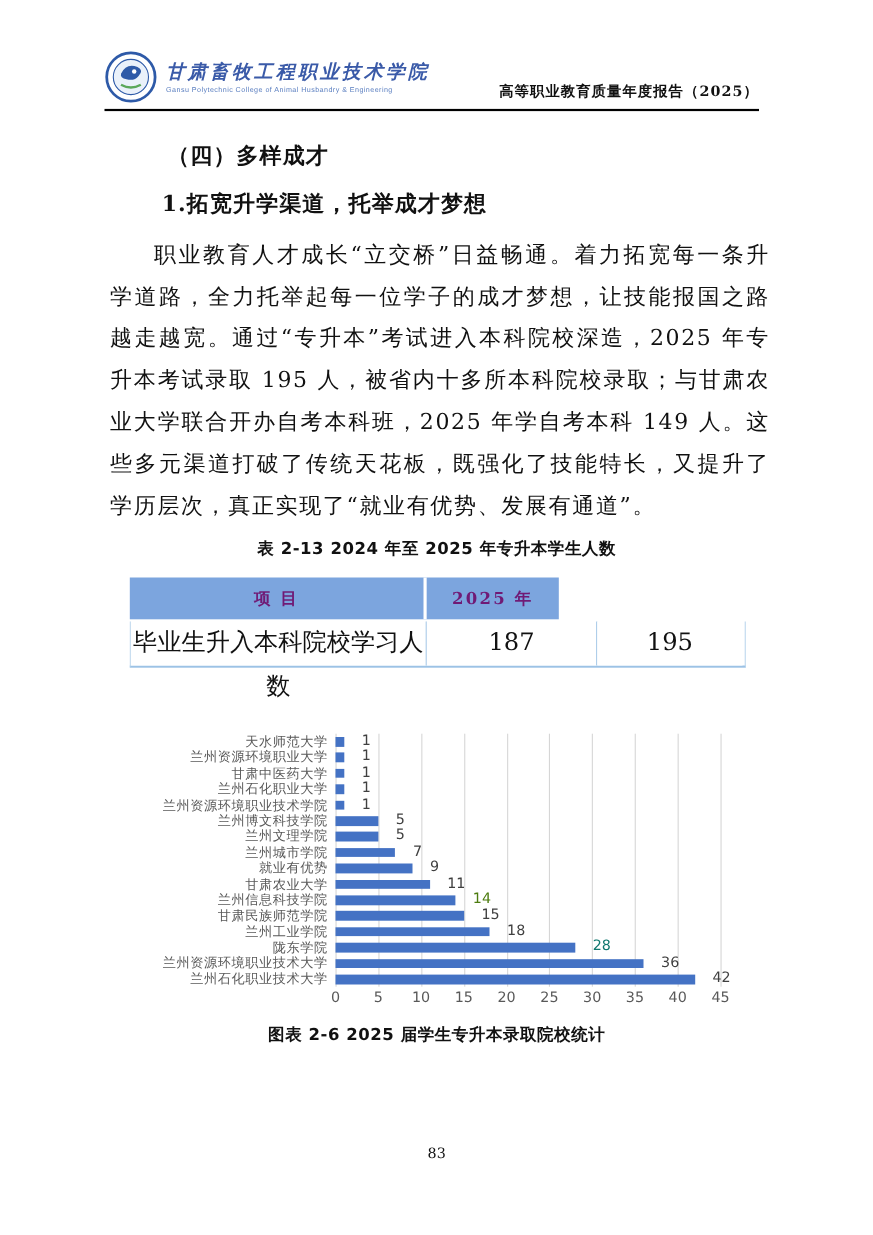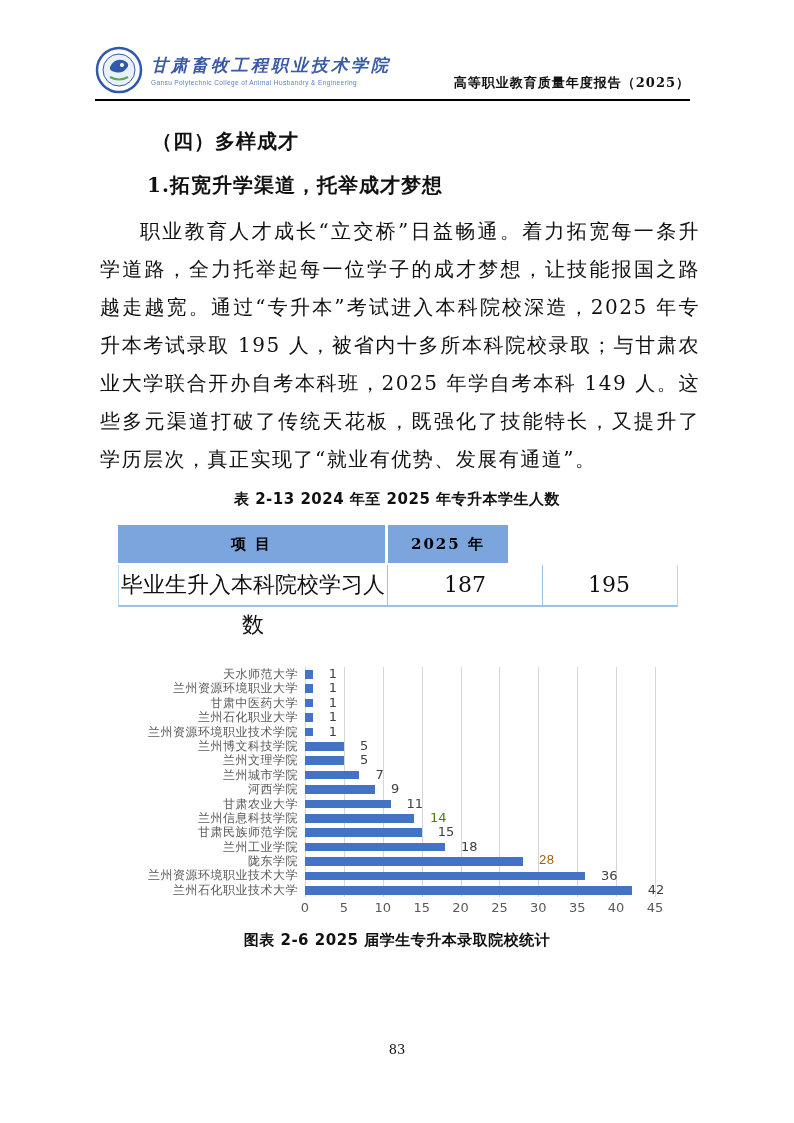--- a/index.html
+++ b/index.html
@@ -53,21 +53,21 @@
   }
   
   .tbl-caption {
     margin-top: 12px; text-align: center;
     font-size: 15px; font-weight: bold; letter-spacing: 0.5px;
     font-family: "DejaVu Sans", sans-serif;
   }
   .tbl { width: 560px; margin: 16px 0 0 118px; }
   .tbl-head { display: flex; }
   .tbl-head .th {
-    background: #7CA5DE; color: #000000; font-weight: bold;
+    background: #7CA5DE; color: #701a75; font-weight: bold;
     font-size: 15px; height: 38px; line-height: 38px;
     text-align: center; letter-spacing: 2px;
   }
   .th.c1 { width: 270px; border-right: 3px solid #fff; }
   .th.c2 { width: 155px; border-right: 3px solid #fff; }
   .th.c3 { width: 120px; }
   .tbl-body { display: flex; margin-top: 2px;
     border-bottom: 2px solid #9CC2E5;
     border-left: 1px solid #BDD7EE; border-right: 1px solid #BDD7EE; }
   .tbl-body .td {
@@ -144,21 +144,21 @@
   <div class="chart-main">
     <div class="chart-labels">
         <div class="chart-label">天水师范大学</div>
         <div class="chart-label">兰州资源环境职业大学</div>
         <div class="chart-label">甘肃中医药大学</div>
         <div class="chart-label">兰州石化职业大学</div>
         <div class="chart-label">兰州资源环境职业技术学院</div>
         <div class="chart-label">兰州博文科技学院</div>
         <div class="chart-label">兰州文理学院</div>
         <div class="chart-label">兰州城市学院</div>
-        <div class="chart-label">河西学院</div>
+        <div class="chart-label">就业有优势</div>
         <div class="chart-label">甘肃农业大学</div>
         <div class="chart-label">兰州信息科技学院</div>
         <div class="chart-label">甘肃民族师范学院</div>
         <div class="chart-label">兰州工业学院</div>
         <div class="chart-label">陇东学院</div>
         <div class="chart-label">兰州资源环境职业技术大学</div>
         <div class="chart-label">兰州石化职业技术大学</div>
       </div>
     <div class="chart-plot">
         <div class="gridline" style="left: 0%; background: rgb(214, 214, 214);"></div>
@@ -191,21 +191,21 @@
         <div class="chart-value" style="top: 115.2px; left: calc(20% + 16px); color: rgb(64, 64, 64);">9</div>
         <div class="chart-bar" style="top: 132.6px; width: 24.4444%; background: rgb(68, 114, 196);"></div>
         <div class="chart-value" style="top: 129.6px; left: calc(24.4444% + 16px); color: rgb(64, 64, 64);">11</div>
         <div class="chart-bar" style="top: 147px; width: 31.1111%; background: rgb(68, 114, 196);"></div>
         <div class="chart-value" style="top: 144px; left: calc(31.1111% + 16px); color: #4d7c0f;">14</div>
         <div class="chart-bar" style="top: 161.4px; width: 33.3333%; background: rgb(68, 114, 196);"></div>
         <div class="chart-value" style="top: 158.4px; left: calc(33.3333% + 16px); color: rgb(64, 64, 64);">15</div>
         <div class="chart-bar" style="top: 175.8px; width: 40%; background: rgb(68, 114, 196);"></div>
         <div class="chart-value" style="top: 172.8px; left: calc(40% + 16px); color: rgb(64, 64, 64);">18</div>
         <div class="chart-bar" style="top: 190.2px; width: 62.2222%; background: rgb(68, 114, 196);"></div>
-        <div class="chart-value" style="top: 187.2px; left: calc(62.2222% + 16px); color: #a16207; font-family: Liberation Mono, monospace;">28</div>
+        <div class="chart-value" style="top: 187.2px; left: calc(62.2222% + 16px); color: #0f766e;">28</div>
         <div class="chart-bar" style="top: 204.6px; width: 80%; background: rgb(68, 114, 196);"></div>
         <div class="chart-value" style="top: 201.6px; left: calc(80% + 16px); color: rgb(64, 64, 64);">36</div>
         <div class="chart-bar" style="top: 219px; width: 93.3333%; background: rgb(68, 114, 196);"></div>
         <div class="chart-value" style="top: 216px; left: calc(93.3333% + 16px); color: rgb(64, 64, 64);">42</div>
       </div>
   </div>
   <div class="chart-axis">
       <div class="tick-label" style="left: 0%; color: rgb(89, 89, 89);">0</div>
       <div class="tick-label" style="left: 11.1111%; color: rgb(89, 89, 89);">5</div>
       <div class="tick-label" style="left: 22.2222%; color: rgb(89, 89, 89);">10</div>

